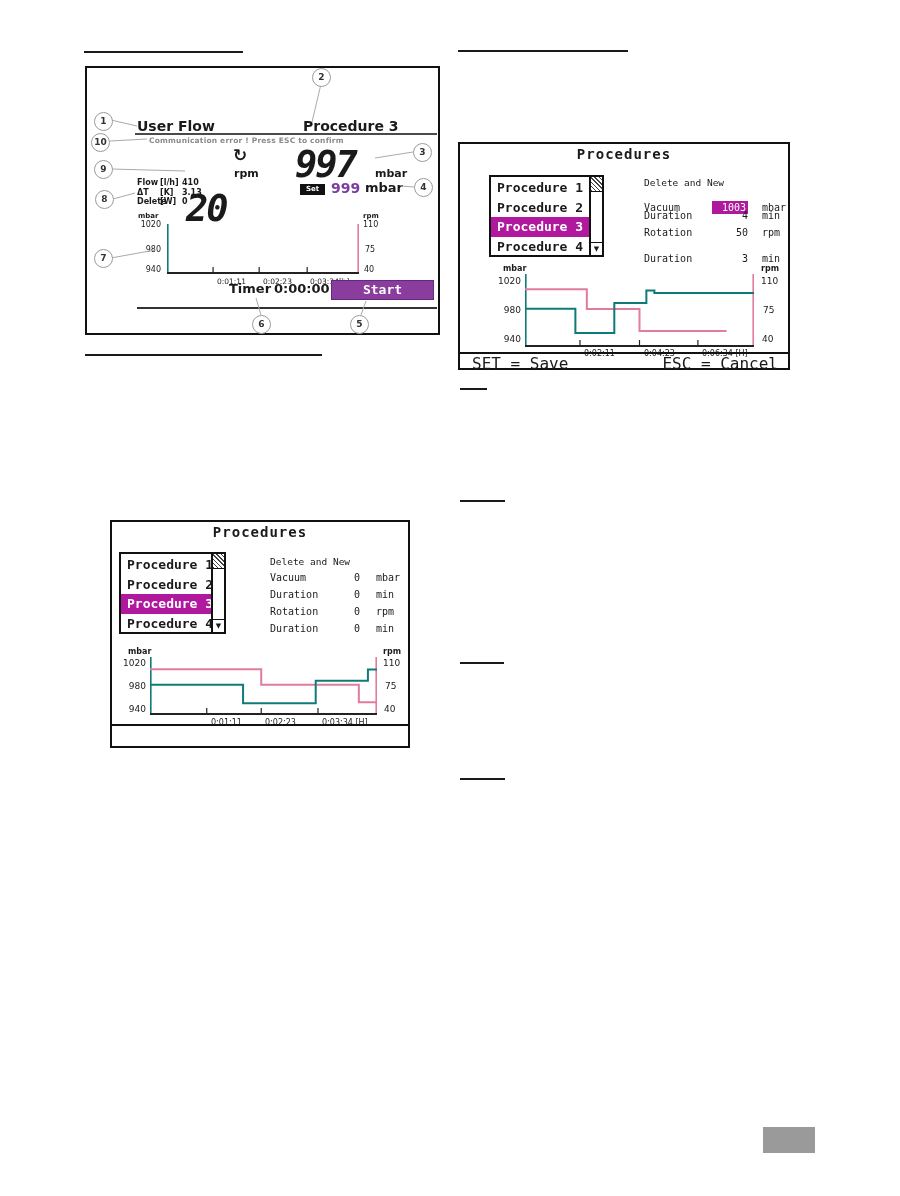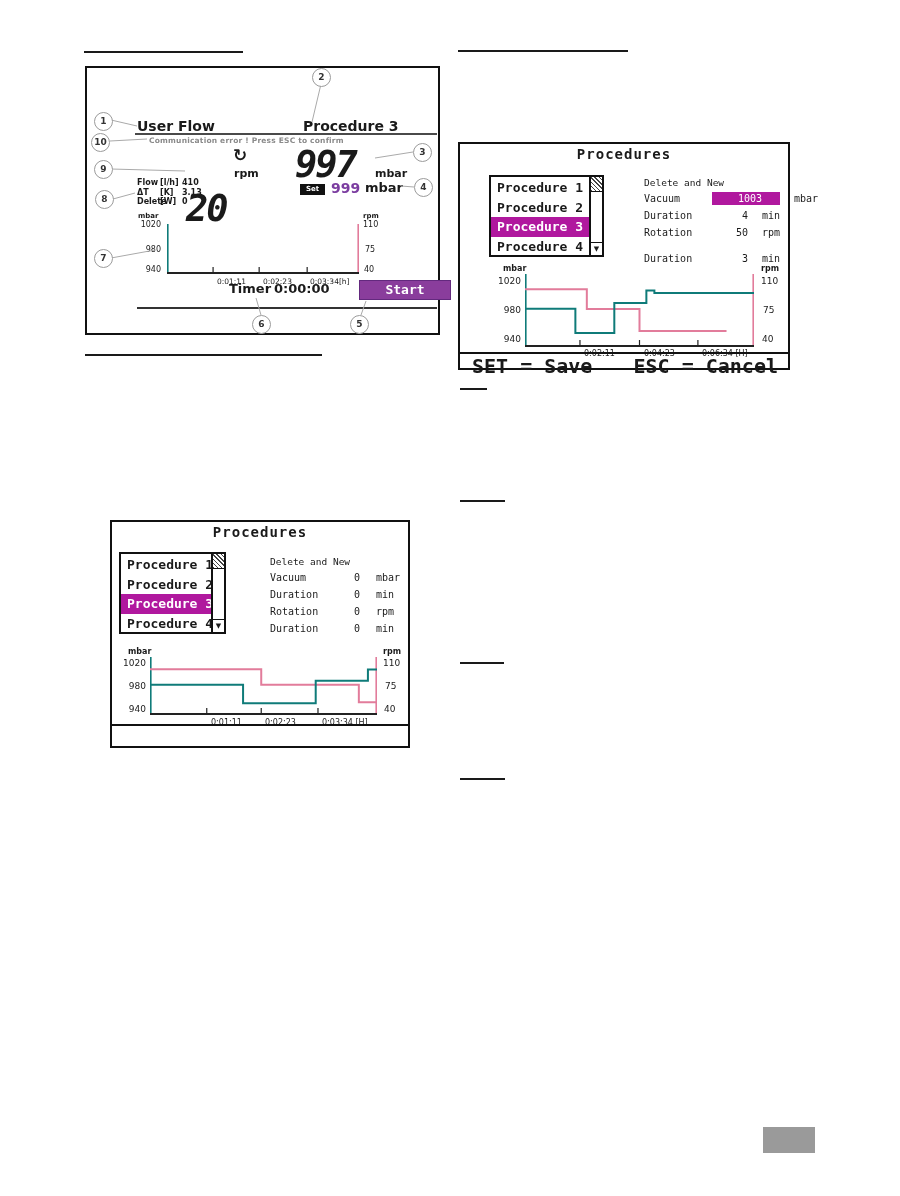--- a/index.html
+++ b/index.html
@@ -33,27 +33,27 @@
   .plist-item{height:19.5px;line-height:19.5px;padding-left:6px;
               font-family:"DejaVu Sans Mono",monospace;font-weight:bold;font-size:13px;white-space:nowrap;}
   .plist-item.sel{background:#b0189e;color:#fff;}
   .sbar{position:absolute;top:0;bottom:0;right:0;width:13px;border-left:2px solid #111;box-sizing:border-box;}
   .sb-thumb{height:14px;border-bottom:1.5px solid #111;
             background:repeating-linear-gradient(45deg,#444 0 1px,#fff 1px 3px);}
   .sb-down{position:absolute;left:0;right:0;bottom:0;height:12px;border-top:1.5px solid #111;
            font-size:7px;text-align:center;line-height:12px;}
   .param-row{position:absolute;font-family:"DejaVu Sans Mono",monospace;font-size:10px;line-height:13px;white-space:nowrap;}
   .pv{display:inline-block;text-align:right;}
-  .pv.hl{background:#b0189e;color:#fff;padding:0 18px;}
+  .pv.hl{background:#b0189e;color:#fff;padding:0 2px;margin-top:9px;}
   .menu-item{position:absolute;font-family:"DejaVu Sans Mono",monospace;font-size:9.5px;}
   .axlab{position:absolute;font-size:8px;line-height:9px;font-family:"DejaVu Sans",sans-serif;}
   .axlab.r{text-align:right;}
   .xt{position:absolute;font-size:7.5px;line-height:9px;font-family:"DejaVu Sans",sans-serif;white-space:nowrap;}
   .footer-sep{position:absolute;left:0;right:0;height:2px;background:#111;}
-  .footline{position:absolute;font-family:"DejaVu Sans Mono",monospace;font-weight:bold;font-size:20px;}
+  .footline{position:absolute;font-family:"DejaVu Sans Mono",monospace;font-weight:normal;font-size:16px;}
   .leaders{position:absolute;left:0;top:0;z-index:4;}
   .pagenum{position:absolute;background:#9a9a9a;}
 </style>
 </head>
 <body>
 
 <div class="page">
 
   <div class="rule" style="left:84px;top:51px;width:159px;"></div>
   <div class="rule" style="left:458px;top:50px;width:170px;"></div>
@@ -141,21 +141,21 @@
         <line x1="46.08" y1="48" x2="46.08" y2="43" stroke="#222" stroke-width="1.2"></line>
         <line x1="92.16" y1="48" x2="92.16" y2="43" stroke="#222" stroke-width="1.2"></line>
         <line x1="140.16" y1="48" x2="140.16" y2="43" stroke="#222" stroke-width="1.2"></line>
       </svg>
     <div class="xt" style="left:130px;top:209px;">0:01:11</div>
     <div class="xt" style="left:176px;top:209px;">0:02:23</div>
     <div class="xt" style="left:223px;top:209px;">0:03:34[h]</div>
 
     <div class="abs b" style="left:142px;top:213px;font-size:13px;">Timer</div>
     <div class="abs b" style="left:187px;top:213px;font-size:13px;">0:00:00</div>
-    <div class="startbtn" style="left:244px;top:212px;width:92px;height:20px;margin-left:28px;">Start</div>
+    <div class="startbtn" style="left:244px;top:212px;width:103px;height:20px;">Start</div>
     <div class="abs" style="left:50px;top:239px;width:300px;height:1.5px;background:#333;"></div>
   </section>
 
   <section class="panel" style="left:458px;top:142px;width:332px;height:228px;">
     <div class="ptitle">Procedures</div>
 
     <div class="plist" style="left:29px;top:31px;width:115px;height:82px;">
       <div class="plist-items">
         <div class="plist-item">Procedure 1</div>
         <div class="plist-item">Procedure 2</div>

